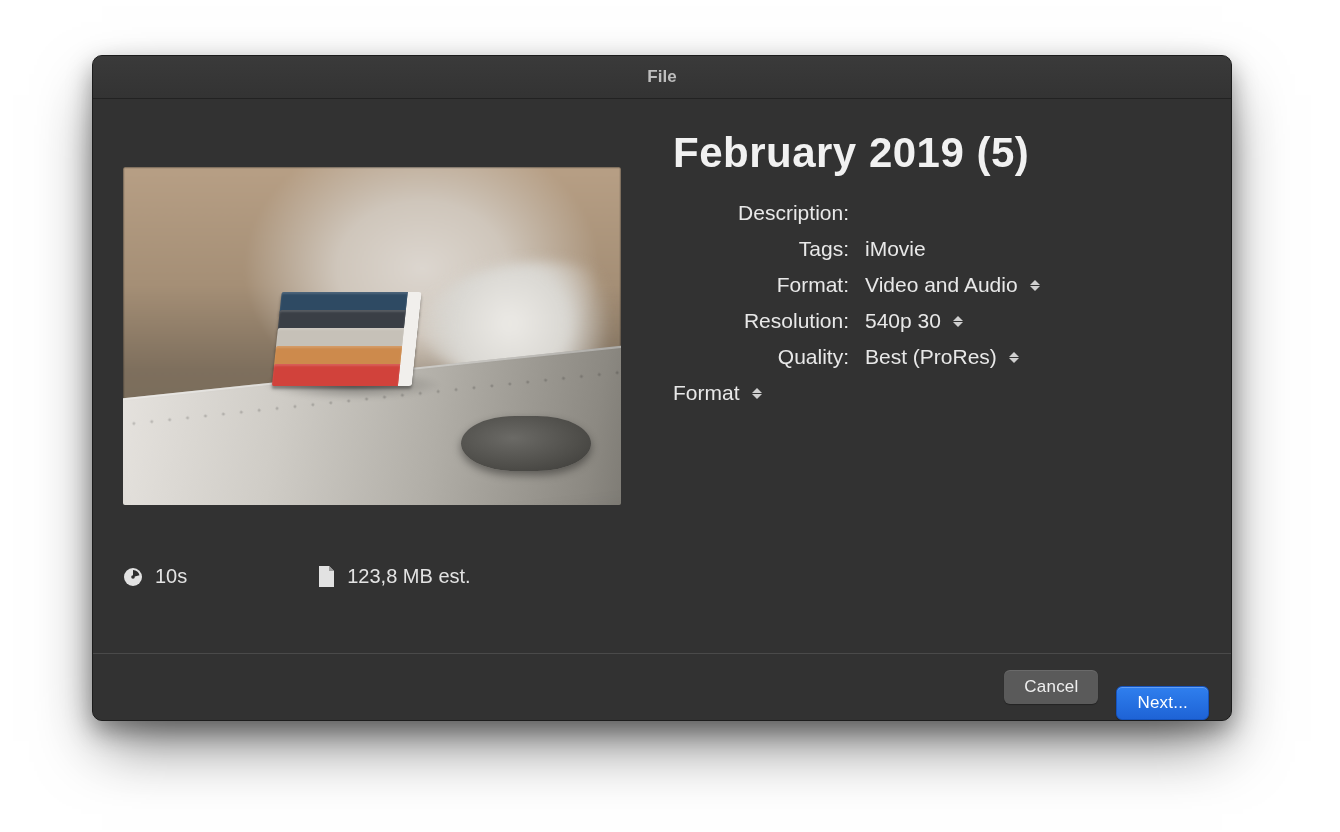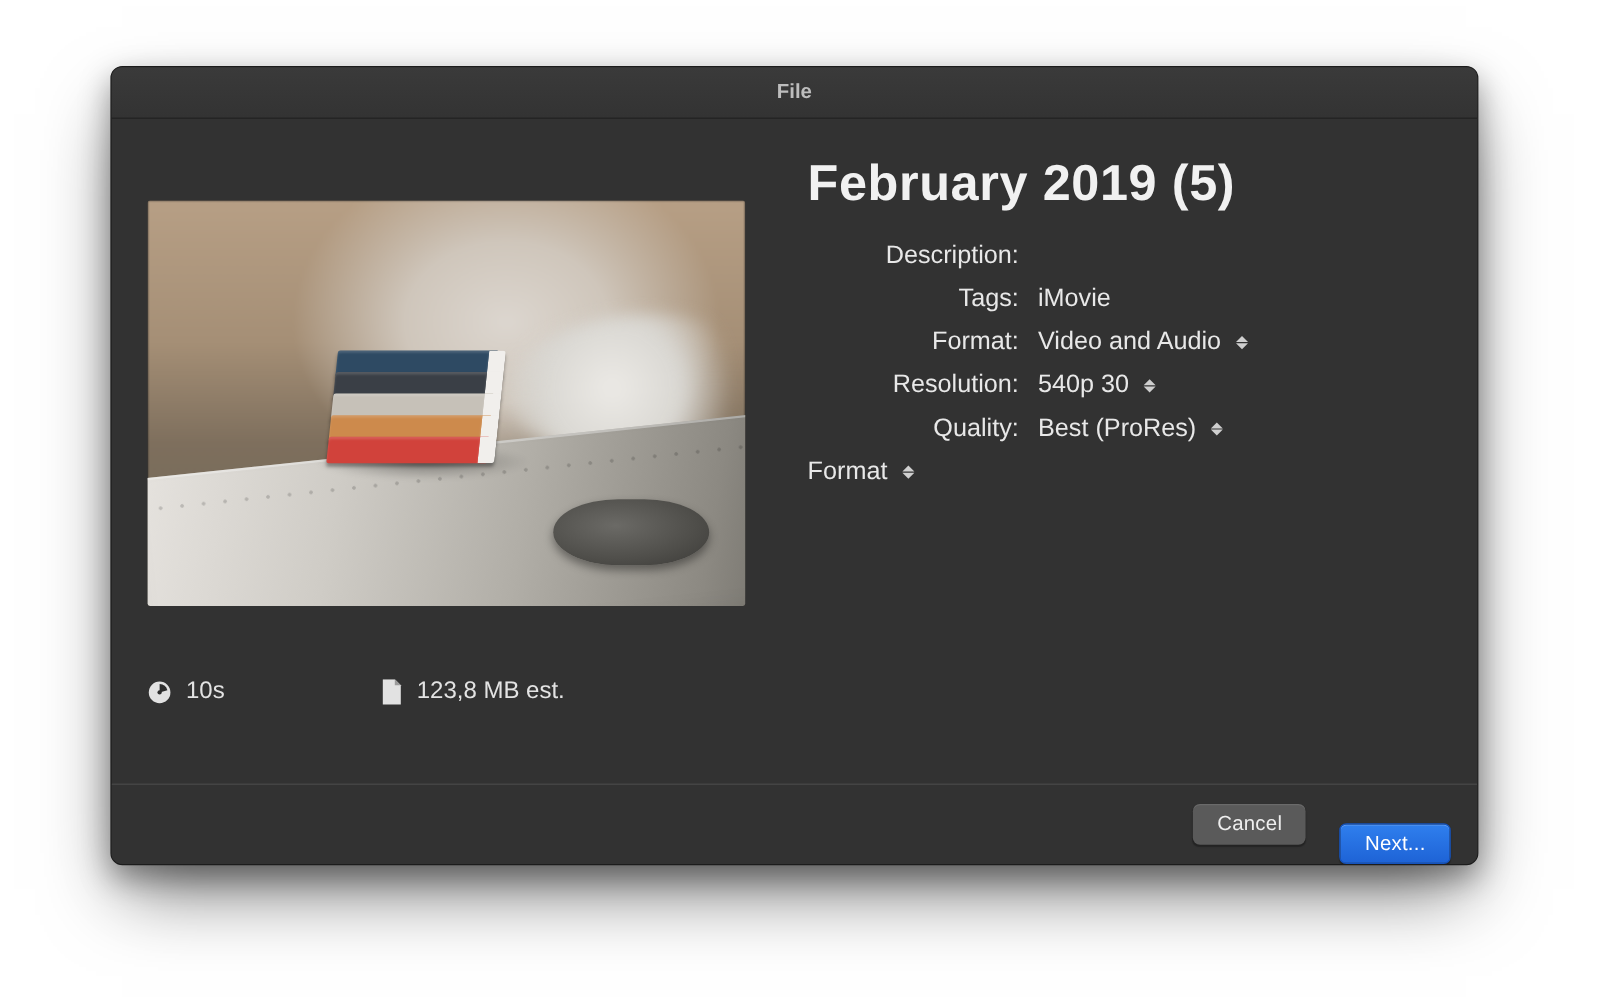--- a/index.html
+++ b/index.html
@@ -219,21 +219,21 @@
   .dd-caret::after {
     border-top: 5px solid #cfcfcf;
   }
 
   .button-bar {
     height: 66px;
     border-top: 1px solid #4a4a4a;
     display: flex;
     align-items: center;
     justify-content: flex-end;
-    gap: 28px;
+    gap: 18px;
     padding: 0 22px;
     background: #323232;
   }
   .btn {
     height: 34px;
     padding: 0 20px;
     border-radius: 6px;
     font-size: 17px;
     display: inline-flex;
     align-items: center;

